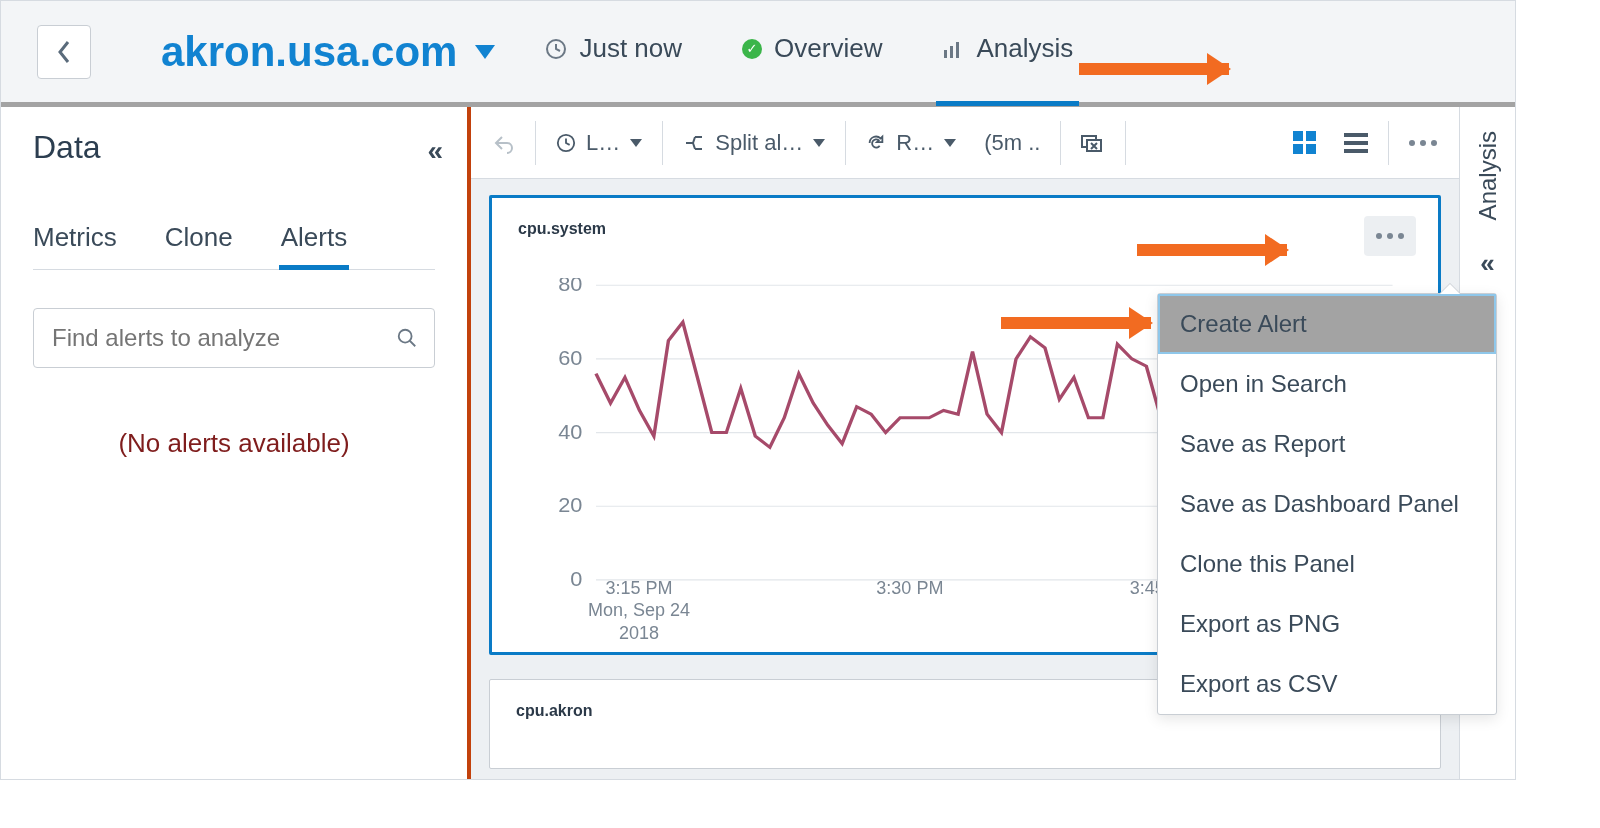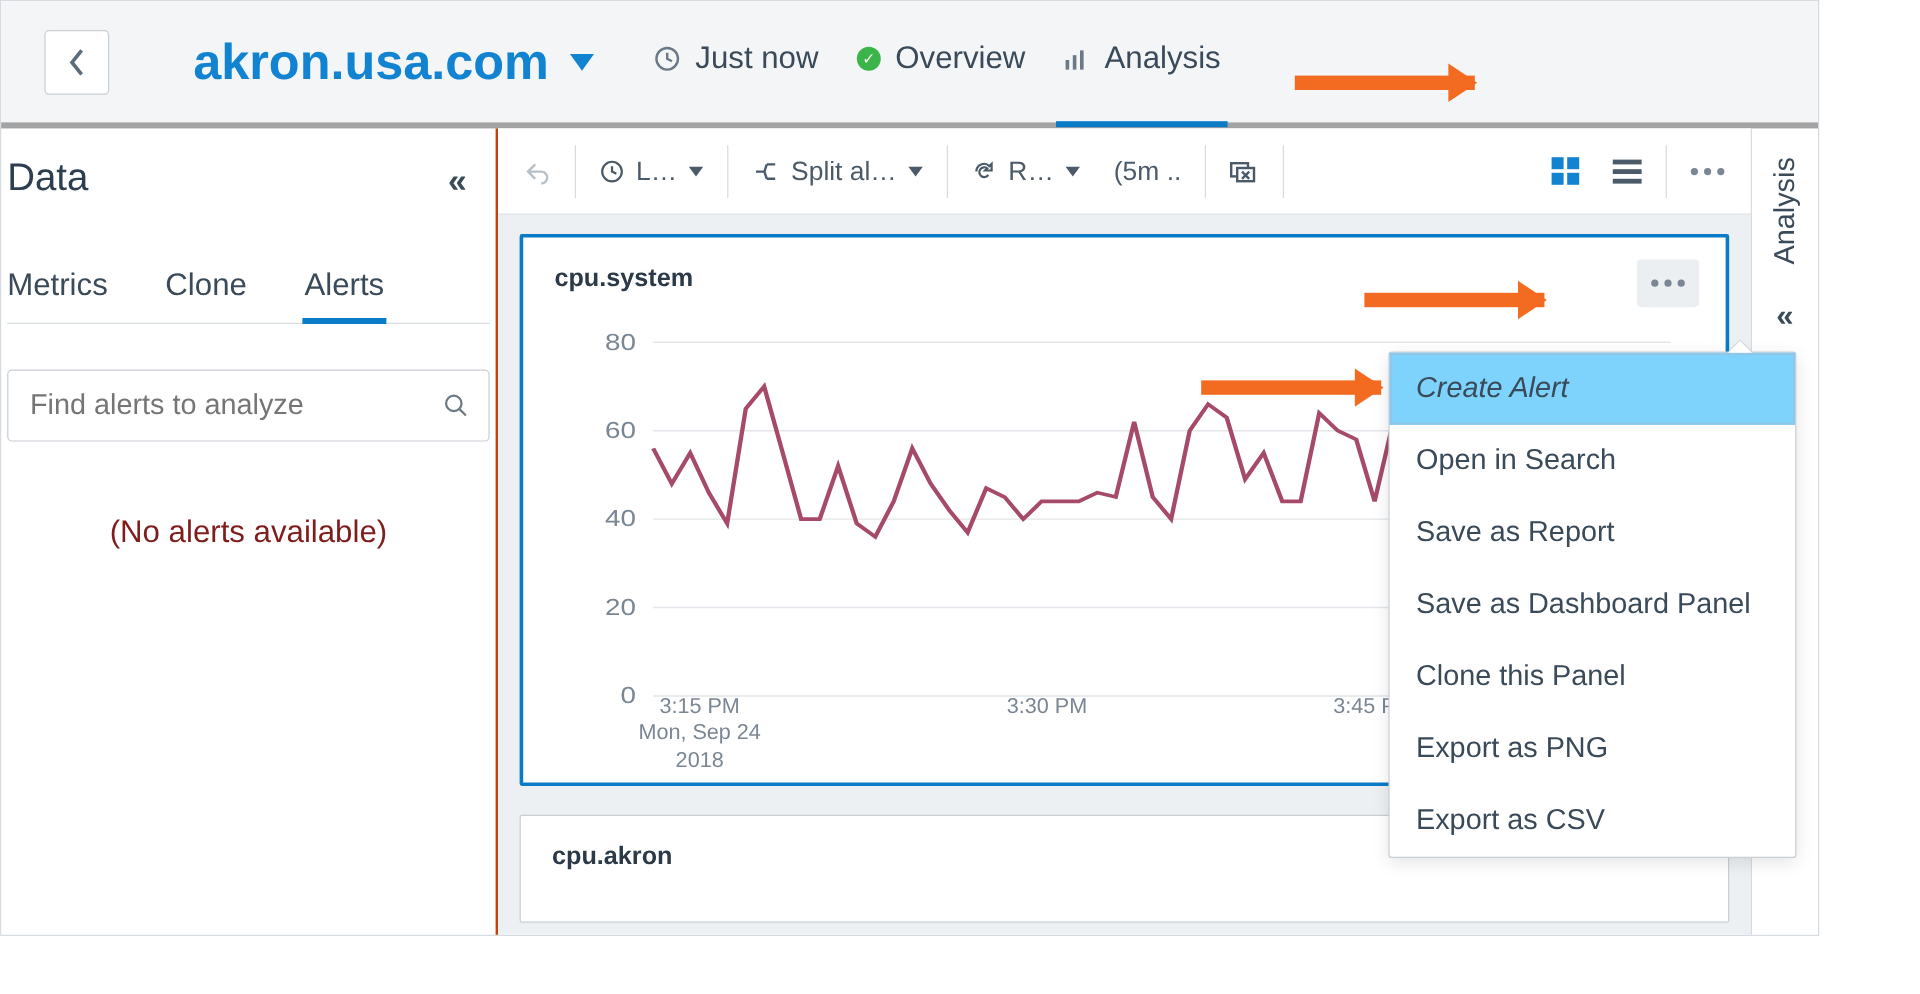--- a/index.html
+++ b/index.html
@@ -28,37 +28,37 @@
     font-size: 42px; font-weight: 700;
     color: #1183d1;
     display: flex; align-items: center; gap: 18px;
   }
   .caret-down {
     width: 0; height: 0;
     border-left: 10px solid transparent;
     border-right: 10px solid transparent;
     border-top: 14px solid #1183d1;
   }
-  .tabrow { display: flex; align-items: center; gap: 32px; margin-left: 50px; }
+  .tabrow { display: flex; align-items: center; gap: 60px; margin-left: 50px; }
   .tab { display: flex; align-items: center; gap: 12px; font-size: 26px; color: #3a4a59; padding-bottom: 6px; position: relative; }
   .tab.active::after {
     content: ""; position: absolute; left: -6px; right: -6px; bottom: -36px;
     height: 5px; background: #0a7bc6;
   }
   .ic { width: 22px; height: 22px; display: inline-flex; align-items: center; justify-content: center; color: #6b7885; }
   .status-dot {
     width: 20px; height: 20px; border-radius: 50%; background: #3bb54a;
     display: inline-flex; align-items: center; justify-content: center; color: #fff; font-size: 13px;
   }
 
   
   .body { display: flex; height: calc(100% - 106px); position: relative; }
 
   
-  .leftpanel { width: 414px; border-right: 2px solid #c2410c; padding: 22px 5px; position: relative; }
+  .leftpanel { width: 470px; border-right: 4px solid #c2410c; padding: 22px 32px; position: relative; }
   .leftpanel h2 { margin: 0; font-size: 32px; font-weight: 400; color: #2c3e50; }
   .collapse-left {
     position: absolute; right: 24px; top: 28px;
     font-size: 28px; color: #3a4a59; font-weight: 700;
   }
   .subtabs {
     display: flex; align-items: center; gap: 48px; margin-top: 56px;
     border-bottom: 1px solid #d6dbe1; padding-bottom: 0;
   }
   .subtab { font-size: 26px; color: #3a4a59; padding-bottom: 16px; position: relative; }
@@ -98,21 +98,21 @@
   .bars-ic span { width:24px; height:4px; background:#4a5a69; }
   .dots { display:flex; gap:5px; }
   .dots span { width:6px; height:6px; background:#7a8693; border-radius:50%; }
 
   
   .panels { flex: 1; background: #edf0f3; padding: 16px 18px; overflow: hidden; }
   .chart-card {
     background: #fff; border: 3px solid #0a7bc6; border-radius: 2px;
     padding: 22px 26px 18px; position: relative; height: 460px;
   }
-  .chart-title { font-size: 21px; font-weight: 700; color: #2b3948; }
+  .chart-title { font-size: 16px; font-weight: 700; color: #2b3948; }
   .panel-actions {
     position: absolute; top: 18px; right: 22px;
     width: 52px; height: 40px; background: #eceff2; border-radius: 4px;
     display: flex; align-items: center; justify-content: center;
   }
   .chart-area { position: absolute; left: 36px; right: 40px; top: 80px; bottom: 60px; }
   .chart-area svg { width: 100%; height: 100%; }
   .xlabels { position:absolute; left:96px; right:40px; bottom:8px; display:flex; justify-content:space-between; color:#7a8693; font-size:18px; }
   .xlabels .xl { text-align:center; line-height:1.25; }
   .chart-card.secondary {
@@ -135,21 +135,21 @@
     box-shadow: 0 4px 14px rgba(0,0,0,.1); z-index: 20;
   }
   .menu::before {
     content: ""; position: absolute; top: -10px; right: 36px;
     width: 0; height: 0;
     border-left: 10px solid transparent; border-right: 10px solid transparent;
     border-bottom: 10px solid #fff;
     filter: drop-shadow(0 -1px 0 #c9ced4);
   }
   .menu-item { padding: 16px 22px; font-size: 24px; color: #3a4a59; }
-  .menu-item.sel { background: #7dd3fc; outline: 2px solid #8fc7ea; outline-offset: -2px; font-style: italic; }
+  .menu-item.sel { background: #a3a3a3; outline: 2px solid #8fc7ea; outline-offset: -2px; }
 
   
   .arrow { position:absolute; height:12px; background:#f26b21; z-index:30; }
   .arrow::after {
     content:""; position:absolute; right:-2px; top:-10px;
     width:0; height:0;
     border-top:16px solid transparent; border-bottom:16px solid transparent;
     border-left:24px solid #f26b21;
   }
 </style>

